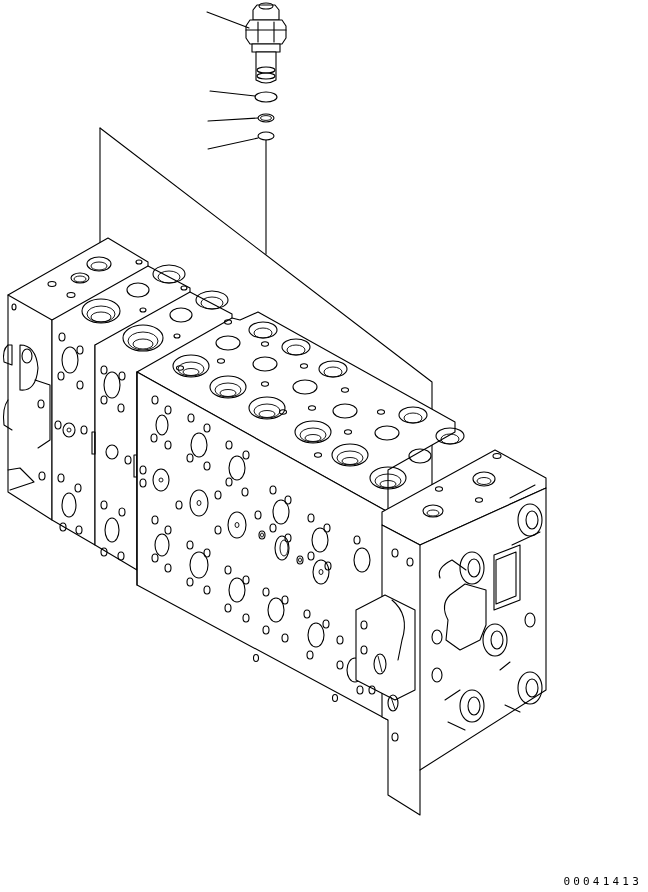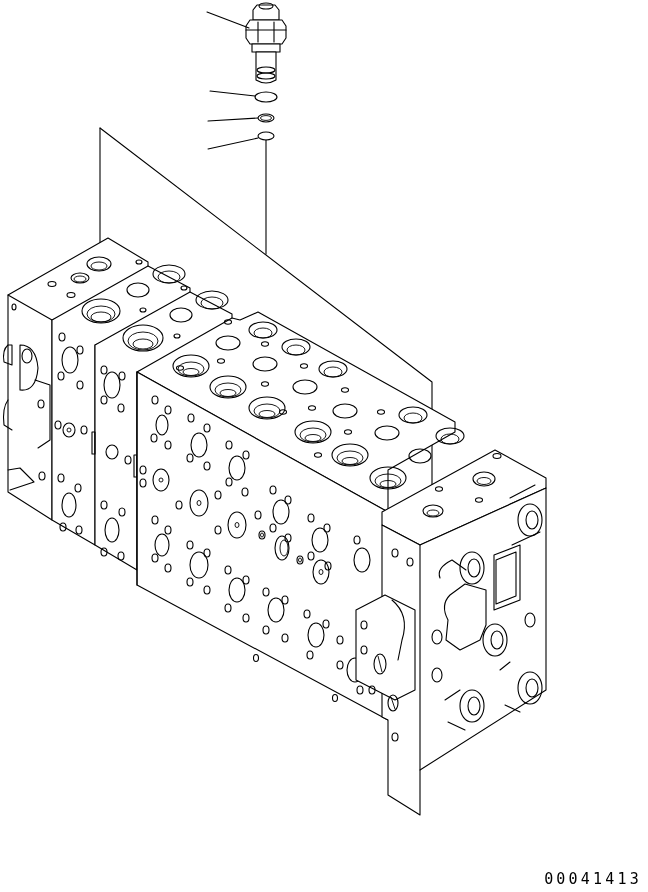--- a/index.html
+++ b/index.html
@@ -4,21 +4,21 @@
   <style>
     html, body { margin: 0; padding: 0; background: #ffffff; }
     body { width: 648px; height: 892px; position: relative; overflow: hidden; font-family: "DejaVu Sans Mono", monospace; }
     #drawing { position: absolute; left: 0; top: 0; width: 648px; height: 892px; }
     #drawing * { vector-effect: non-scaling-stroke; }
     .ln { fill: none; stroke: #000; stroke-width: 1.1; stroke-linejoin: round; stroke-linecap: round; }
     .fw { fill: #fff; stroke: #000; stroke-width: 1.1; stroke-linejoin: round; }
     .thin { fill: none; stroke: #000; stroke-width: 0.9; }
     .drawing-number {
       position: absolute; right: 6px; bottom: 4px;
-      font-family: "DejaVu Sans Mono", monospace; font-size: 15px; letter-spacing: 3.2px; color: #000; text-align: right;
+      font-family: "DejaVu Sans Mono", monospace; font-size: 11px; letter-spacing: 3.2px; color: #000; text-align: right;
     }
   </style>
 </head>
 <body>
 
 <svg id="drawing" viewBox="0 0 648 892" xmlns="http://www.w3.org/2000/svg">
 
   <g>
 
     <path class="fw" d="M257,5 L275,5 L279,10 L279,20 L253,20 L253,10 Z"></path>

